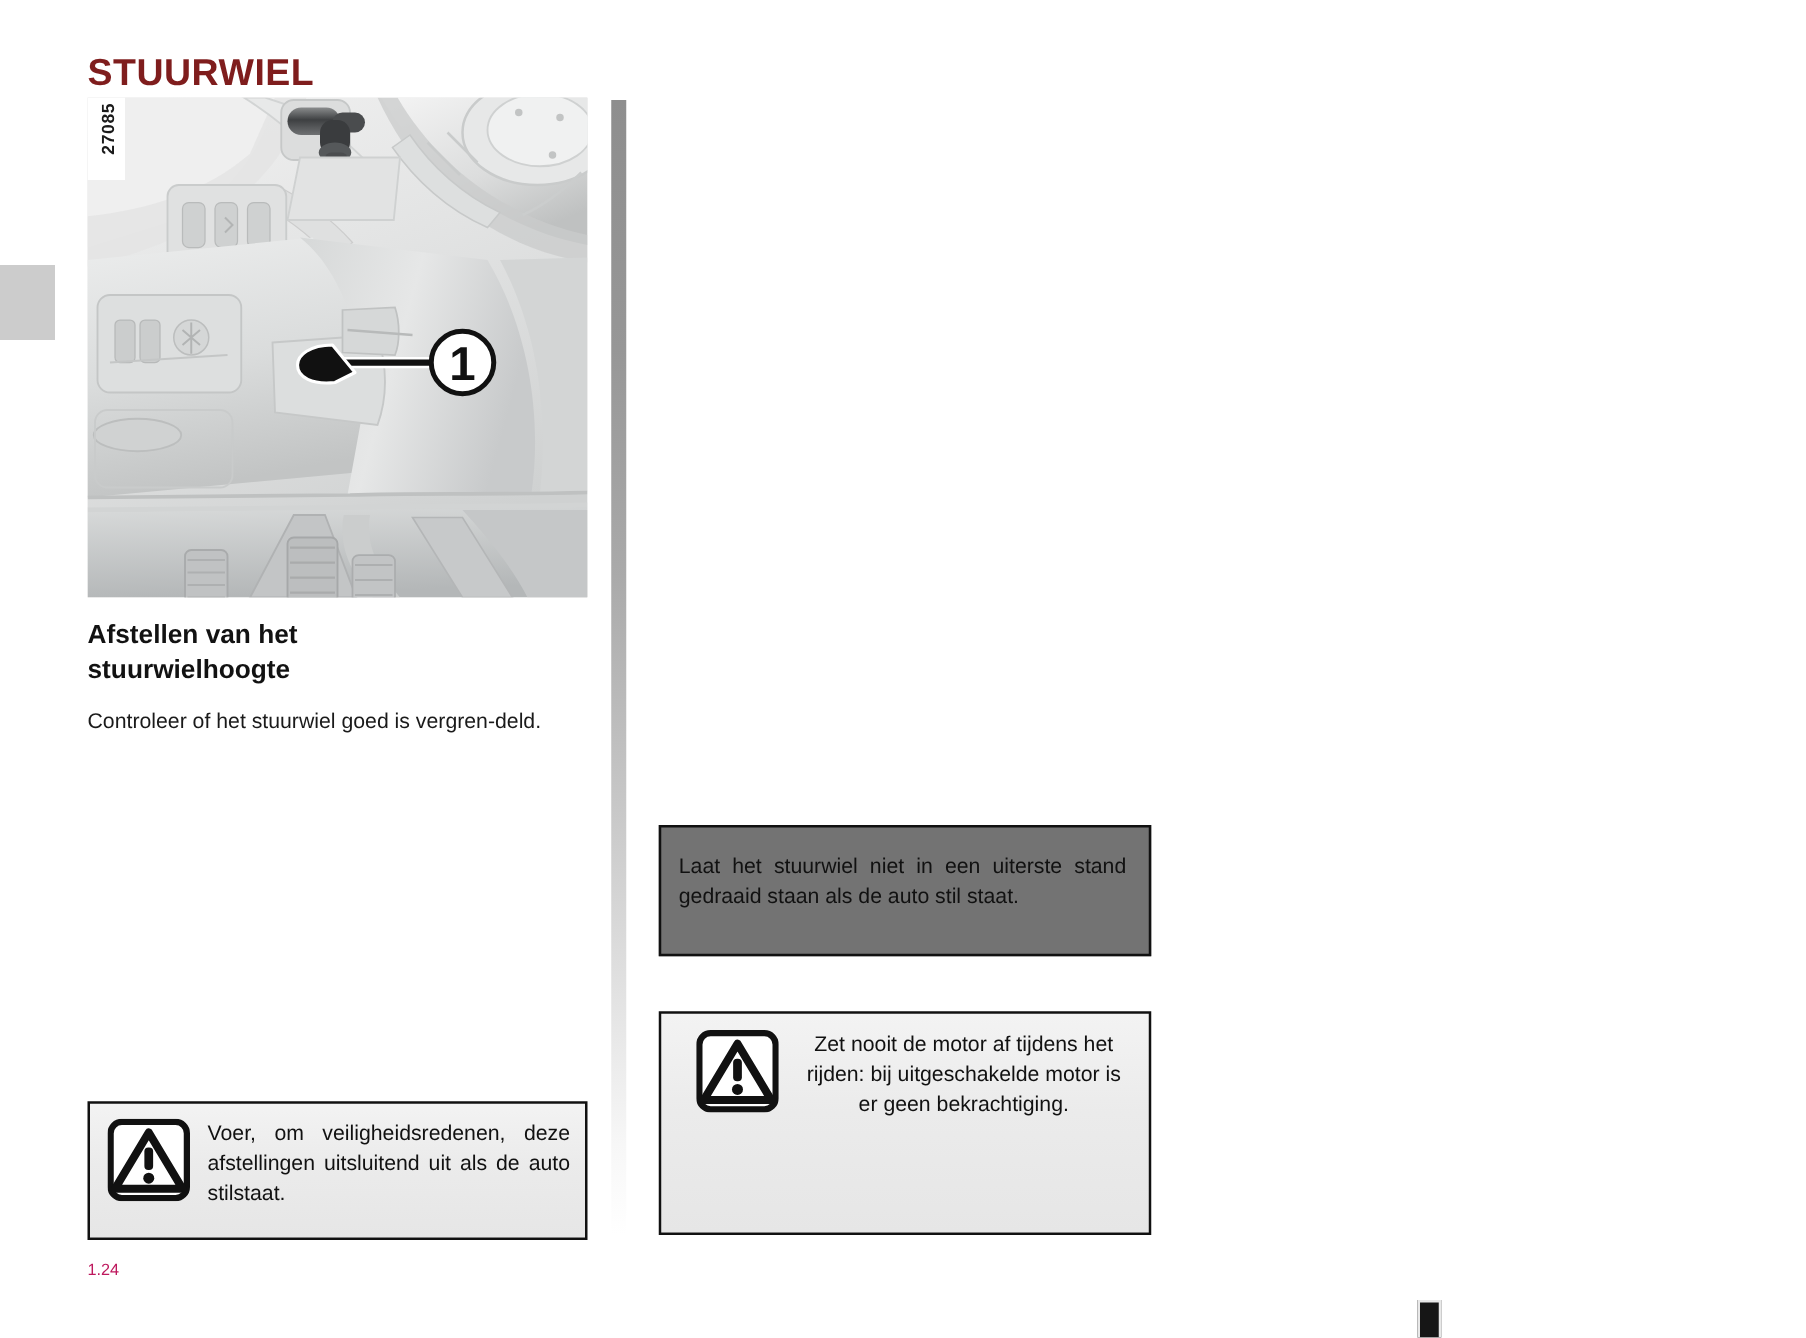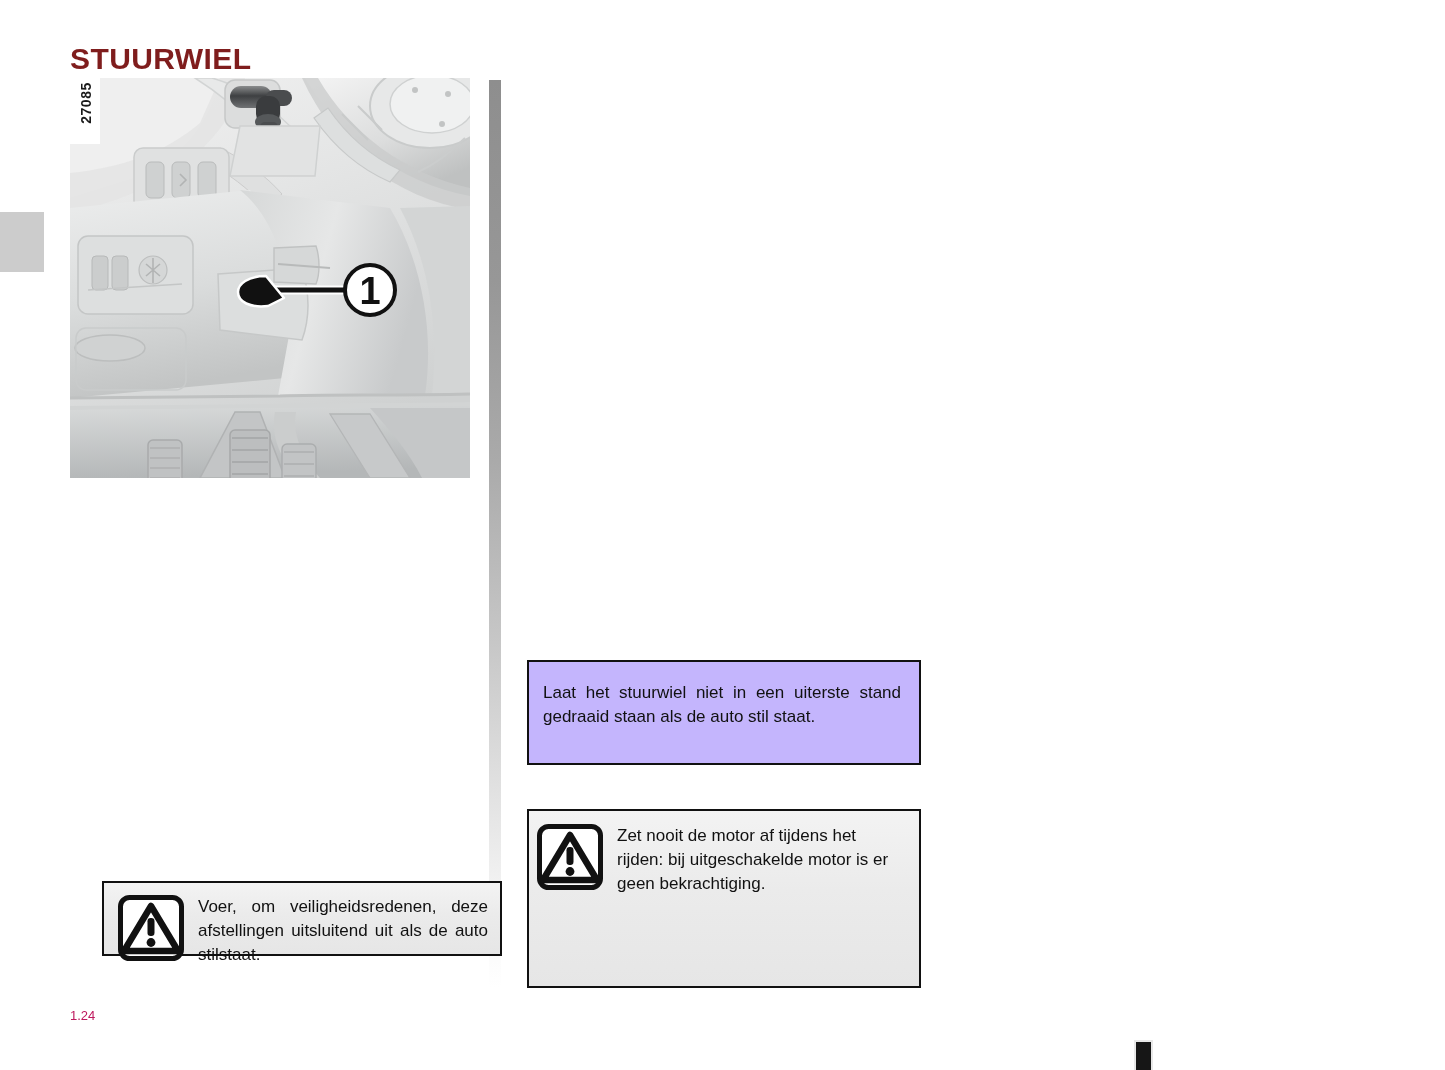--- a/index.html
+++ b/index.html
@@ -107,21 +107,21 @@
     color: #1a1a1a;
   }
   .body-para.first { margin-top: 16px; }
   .body-para b { font-weight: bold; font-style: italic; }
 
   
   .note-box {
     position: absolute;
     box-sizing: border-box;
     border: 2px solid #111111;
-    background: #c4b5fd;
+    background: #737373;
   }
   .note-box.shaded {
     background: linear-gradient(to bottom, #f3f3f3 0%, #ebebeb 45%, #e6e6e6 100%);
   }
   .note-inner {
     display: flex;
     align-items: flex-start;
     padding: 14px 14px 12px 14px;
     gap: 14px;
   }
@@ -134,26 +134,26 @@
   .note-text.justify { text-align: justify; }
 
   .warn-icon {
     flex: 0 0 auto;
     width: 66px;
     height: 66px;
   }
   .warn-icon svg { display: block; }
 
   
-  #note-left  { left: 70px;  top: 881px; width: 400px;  height: 75px; margin-left: 32px; }
+  #note-left  { left: 70px;  top: 881px; width: 400px;  height: 111px; }
   #note-left .note-inner { padding: 12px 12px 10px 14px; }
   #note-right-1 { left: 527px; top: 660px; width: 394px; height: 105px; }
   #note-right-1 .note-inner { padding: 19px 18px 16px 14px; }
   #note-right-2 { left: 527px; top: 809px; width: 394px; height: 179px; }
-  #note-right-2 .note-inner { padding: 13px 14px 12px 8px; }
+  #note-right-2 .note-inner { padding: 13px 14px 12px 28px; text-align: center; }
 
   
   #page-number {
     position: absolute;
     left: 70px;
     top: 1008px;
     font-size: 13px;
     color: #be185d;
   }
   #edge-marker {
@@ -296,22 +296,24 @@
         <circle cx="300" cy="212" r="25" fill="#ffffff" stroke="#111111" stroke-width="4"></circle>
         <text x="300" y="226" font-family="Liberation Sans, sans-serif" font-size="38" font-weight="bold" text-anchor="middle" fill="#111111">1</text>
       </g>
     </svg>
 
     <div id="figure-ref">
       <span>27085</span>
     </div>
   </div>
 
-
-
+  <h2 class="section-heading">Afstellen van het stuurwielhoogte</h2>
+
+
+  <p class="body-para">Controleer of het stuurwiel goed is vergren-deld.</p>
 </div>
 
 <div class="note-box shaded" id="note-left">
   <div class="note-inner">
     <span class="warn-icon">
       <svg width="66" height="66" viewBox="0 0 66 66">
         <rect x="2.5" y="2.5" width="61" height="61" rx="9" fill="#ffffff" stroke="#111111" stroke-width="5"></rect>
         <path d="M33 11 L60 56 L6 56 Z" fill="none" stroke="#111111" stroke-width="6.5" stroke-linejoin="round"></path>
         <rect x="29.5" y="23" width="7" height="18" rx="3.2" fill="#111111"></rect>
         <circle cx="33" cy="47.5" r="4.4" fill="#111111"></circle>

